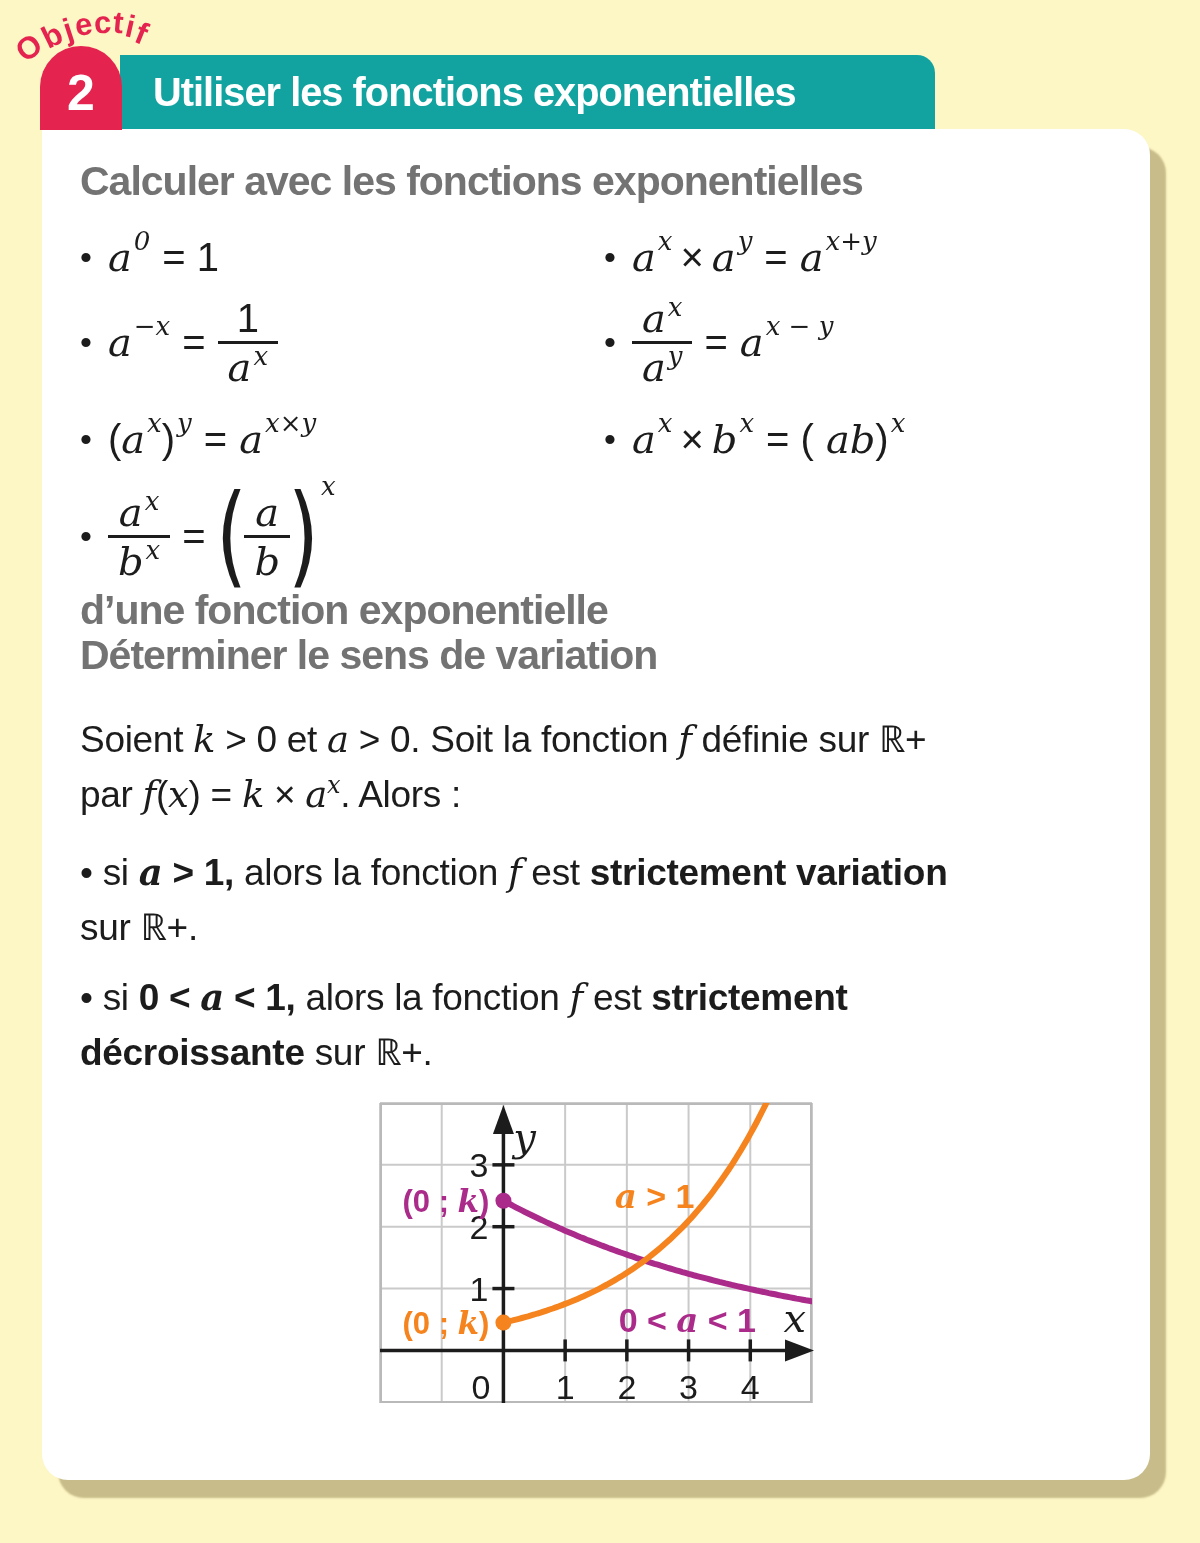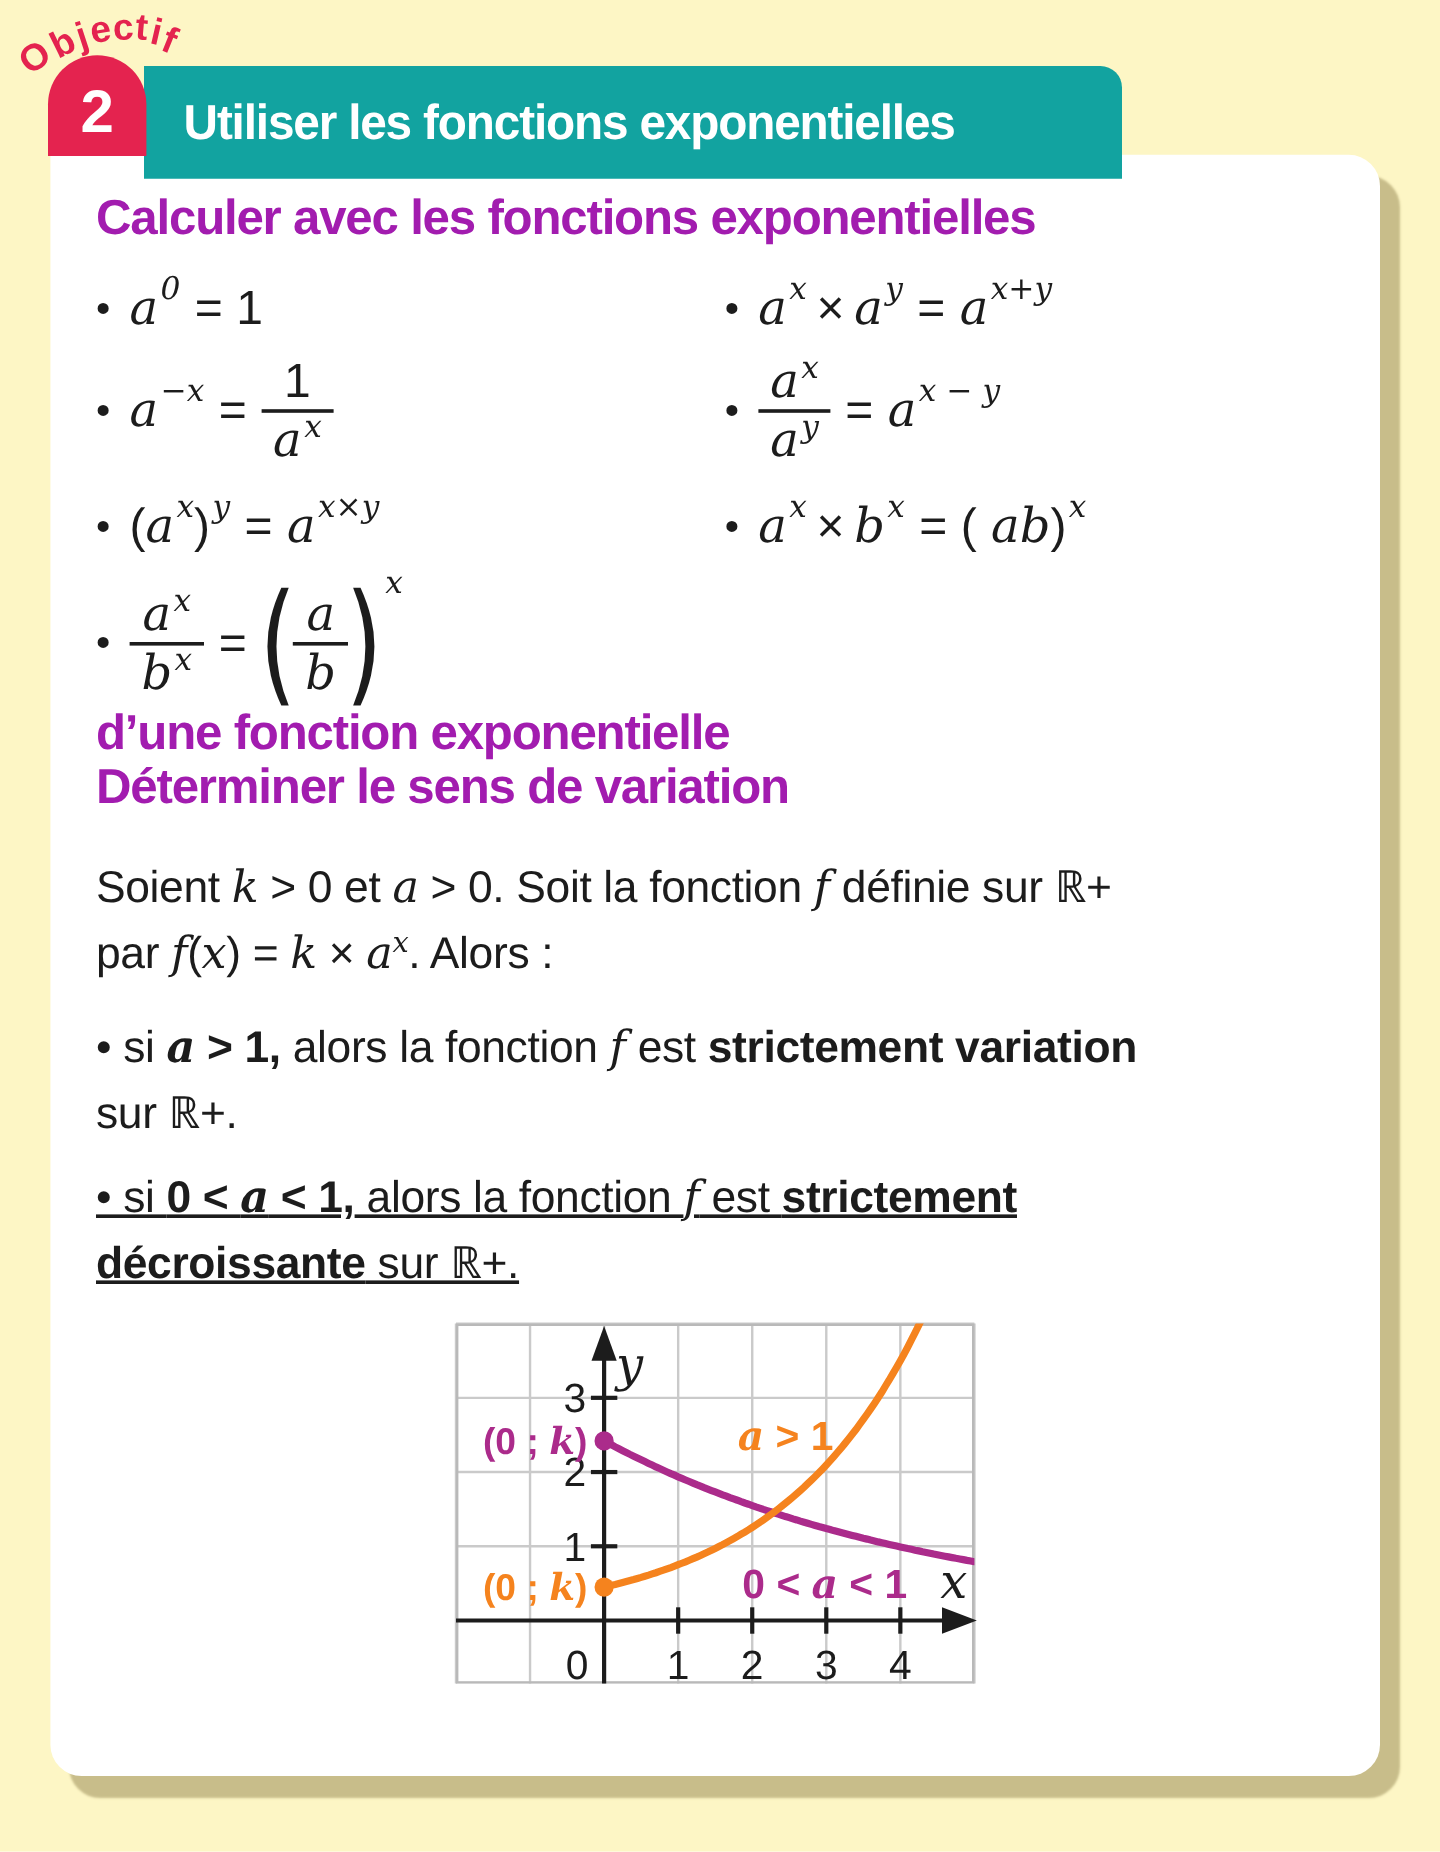--- a/index.html
+++ b/index.html
@@ -25,39 +25,39 @@
   .arc span:nth-child(8){transform:translateY(6px) rotate(22deg);}
 
   .badge{
     position:absolute;left:40px;top:46px;width:82px;height:84px;z-index:2;
     background:#e4234f;border-radius:41px 41px 0 0;
     display:flex;align-items:center;justify-content:center;
   }
   .badge .num{color:#fff;font-size:50px;font-weight:bold;margin-top:10px;}
 
   .banner{
-    position:absolute;left:120px;top:55px;width:815px;height:94px;z-index:1;
+    position:absolute;left:120px;top:55px;width:815px;height:74px;z-index:1;
     background:#12a3a0;border-radius:0 18px 0 0;
     display:flex;align-items:center;
   }
   .banner .btxt{
     color:#fff;font-size:41px;font-weight:bold;letter-spacing:-1px;
     padding-left:34px;transform:scaleX(.97);transform-origin:left center;white-space:nowrap;
   }
 
   
   .card{
     position:absolute;left:42px;top:129px;width:1108px;height:1351px;
     background:#ffffff;border-radius:0 26px 26px 26px;
     box-shadow:16px 18px 2px #c8bd8a;
   }
   .content{position:relative;padding:30px 38px 0 38px;}
 
   h2.sec{
-    margin:0;color:#a21caf;font-size:41px;font-weight:bold;
+    margin:0;color:#737373;font-size:41px;font-weight:bold;
     letter-spacing:-1px;line-height:1.1;
   }
   .sec2{margin-top:46px;}
 
   
   .formulas{margin-top:20px;font-size:40px;}
   .frow{display:flex;}
   .fcell{display:flex;align-items:center;width:524px;}
   .fcell.right{width:auto;}
   .r1{height:66px;}
@@ -76,21 +76,21 @@
   .bp{font-family:"DejaVu Sans", sans-serif;font-size:110px;font-weight:400;line-height:.85;
       display:inline-block;transform:scaleX(.72);margin:0 -8px;}
 
   
   .ptext{font-size:37px;line-height:55px;letter-spacing:-.3px;margin-top:34px;width:1035px;}
   .ptext .ti{font-family:"DejaVu Serif", serif;font-style:italic;}
   .ptext .tb{font-weight:bold;}
   .ptext .tbi{font-weight:bold;font-family:"DejaVu Serif", serif;font-style:italic;}
   .ptext .tsup{font-size:24px;position:relative;top:-14px;font-family:"DejaVu Serif", serif;font-style:italic;}
   .bp1{margin-top:18px;}
-  .bp2{margin-top:15px;text-decoration:underline;}
+  .bp2{margin-top:15px;}
 
   
   .graphwrap{width:432px;margin:23px auto 0 auto;}
   svg{overflow:visible;display:block;}
 </style>
 </head>
 <body>
 
 <div class="arc">
     <span>O</span>

